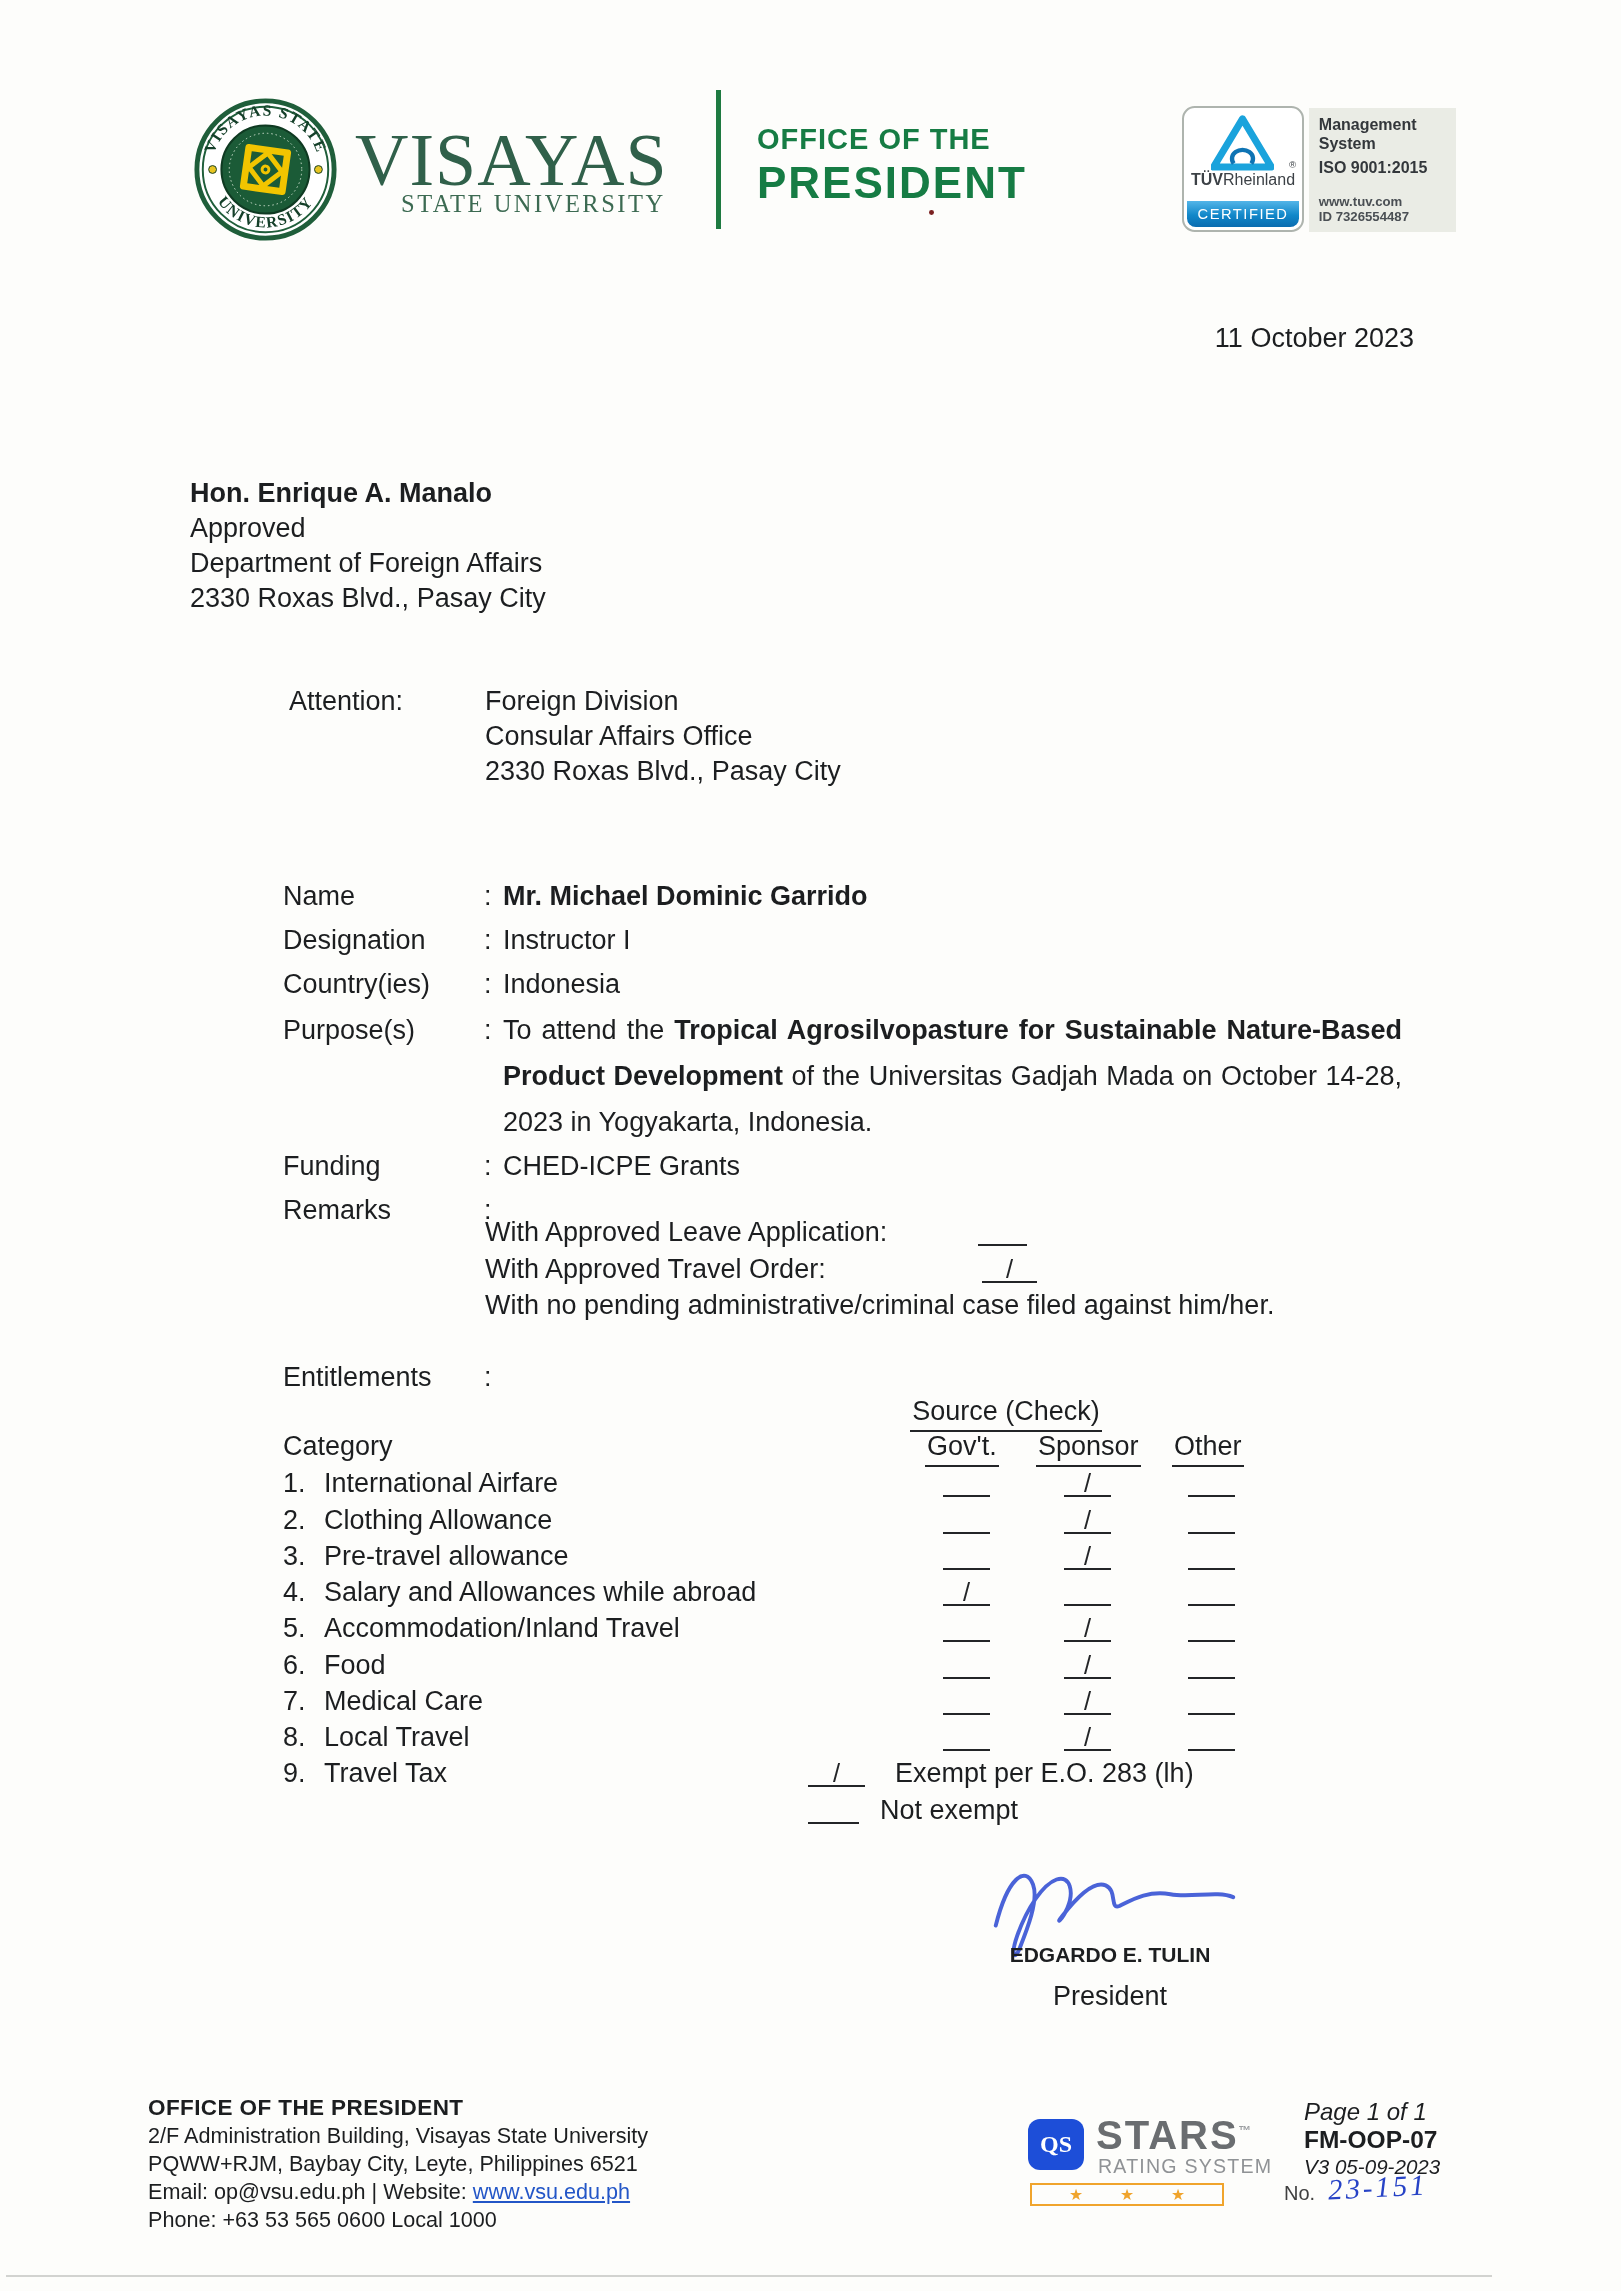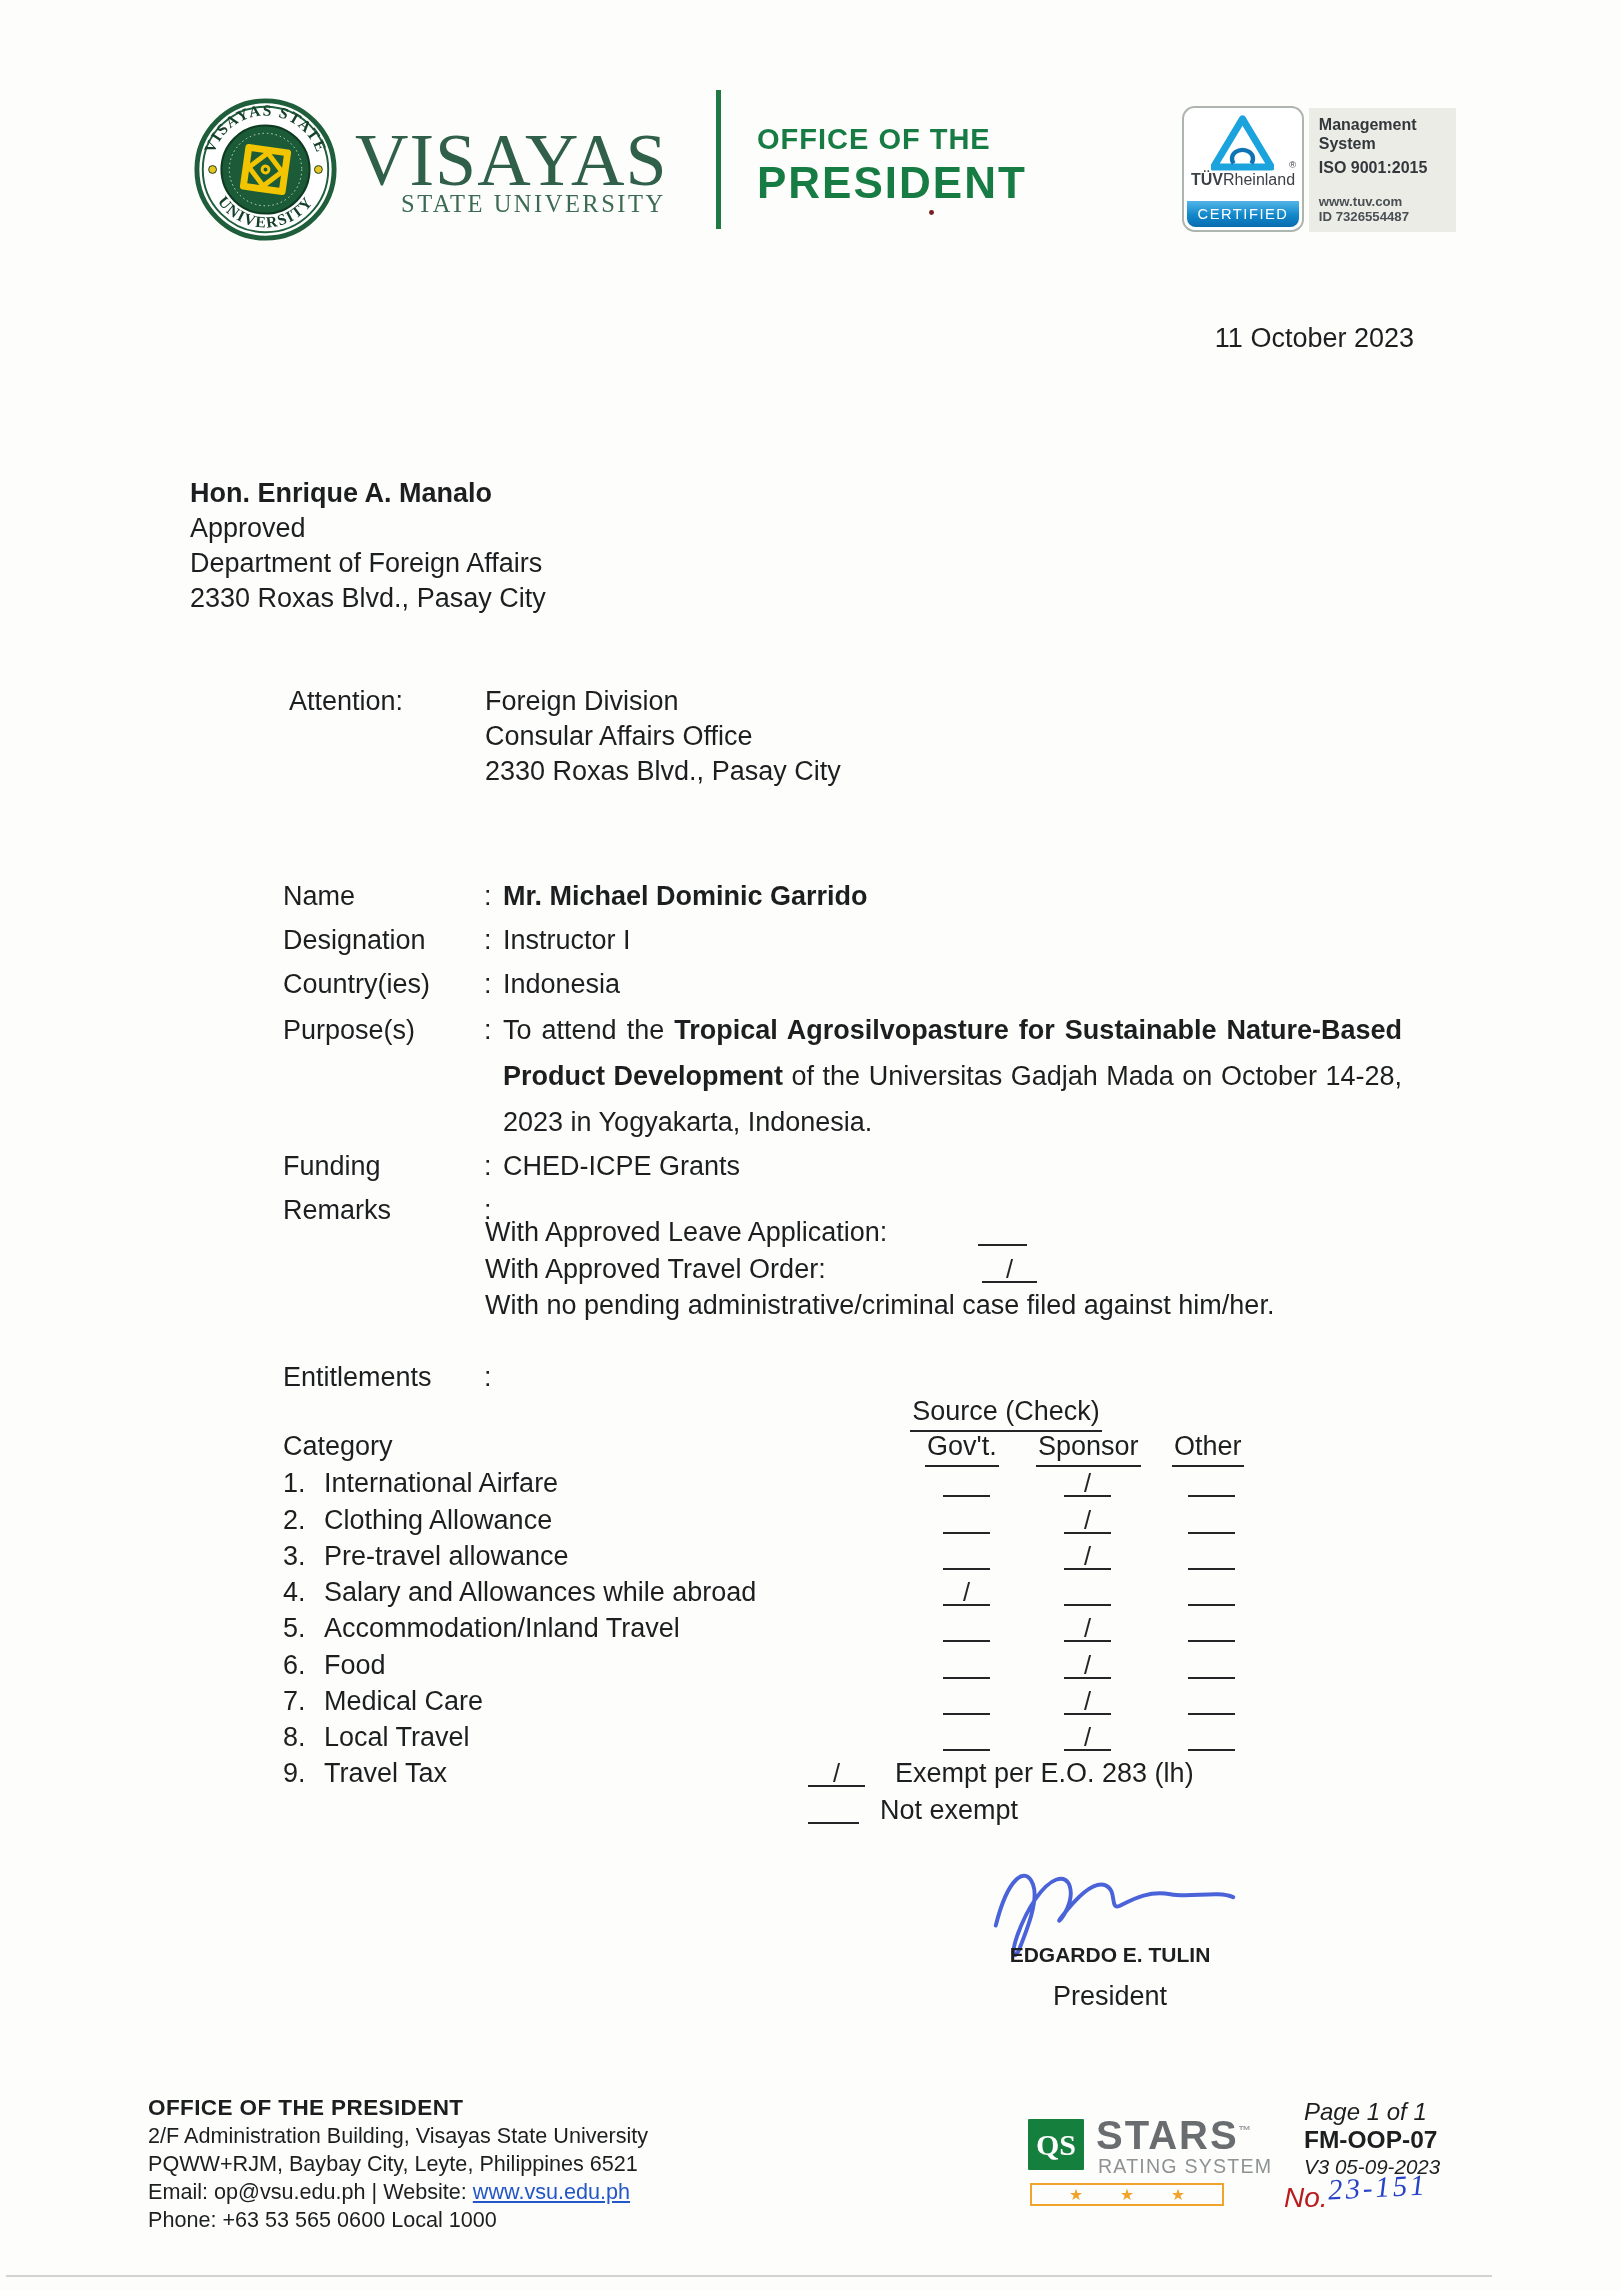--- a/index.html
+++ b/index.html
@@ -12,22 +12,22 @@
   .t2{font-size:27px;line-height:46px}
   .uh{display:inline-block;border-bottom:2.2px solid #232527;padding:0 2px 1px 2px}
   .cell{position:absolute;border-bottom:2.5px solid #232527;text-align:center;height:29px}
   .cell i{font-style:normal;font-size:25.5px;line-height:31px;display:block;color:#232527}
   .wordmark{font-family:"Liberation Serif",serif;color:#30604a}
   .green{color:#167c44}
   .seal-svg,.sig-svg,.tuv-tri{display:block}
   .link{color:#2356c7;text-decoration:underline}
   .tuvpanel{background:#eaece5;display:flex;flex-direction:column;justify-content:space-between;
             padding:6.9px 9.8px;font-size:16px;line-height:19.6px;color:#33373b;font-weight:bold}
-  .qsbox{background:#15803d;border-radius:1px;display:flex;align-items:center;justify-content:center;
-         font-family:"Liberation Serif",serif;color:#fff;font-weight:bold;font-size:30px}
+  .qsbox{background:#1d4ed8;border-radius:12px;display:flex;align-items:center;justify-content:center;
+         font-family:"Liberation Serif",serif;color:#fff;font-weight:bold;font-size:24px}
   .starbar{border:2px solid #f0a42c;display:flex;align-items:center;justify-content:space-evenly;
            color:#f0a42c;font-size:15.7px}
   .certbar{position:absolute;left:2.9px;right:2.9px;bottom:2.9px;height:26.5px;border-radius:0 0 8.8px 8.8px;
            background:linear-gradient(180deg,#53b5e8 0%,#1187c9 55%,#0a6cb0 100%);
            color:#fff;font-weight:normal;font-size:14.7px;letter-spacing:1.5px;
            display:flex;align-items:center;justify-content:center}
   .hand{font-family:"Liberation Serif",serif;font-style:italic;color:#2743c6;letter-spacing:2.9px;
         transform:rotate(-3deg)}
   .scanline{position:absolute;left:5.9px;top:2275px;width:1486px;height:2px;background:#bcbdb9;opacity:.65}
 </style>
@@ -305,18 +305,18 @@
   <div class="abs" style="left:1098px;top:2155px;font-size:19.6px;color:#8f9295;letter-spacing:1.2px">RATING SYSTEM</div>
   <div class="abs starbar" style="left:1030px;top:2183px;width:194px;height:22.5px">
     <span>★</span>
     <span>★</span>
     <span>★</span>
   </div>
 
   <div class="abs" style="left:1304px;top:2098px;font-size:24px;font-style:italic">Page 1 of 1</div>
   <div class="abs b" style="left:1304px;top:2126px;font-size:24.5px">FM-OOP-07</div>
   <div class="abs" style="left:1304px;top:2155px;font-size:20.6px;font-style:italic">V3 05-09-2023</div>
-  <div class="abs" style="left:1284px;top:2182px;font-size:28px;font-style:italic;color:#b91c1c">No.</div>
+  <div class="abs" style="left:1284px;top:2182px;font-size:20px;color:#404040">No.</div>
   <div class="abs hand" style="left:1328px;top:2171px;font-size:29px">23-151</div>
 
   <div class="scanline"></div>
 </div>
 
 
 </body></html>

